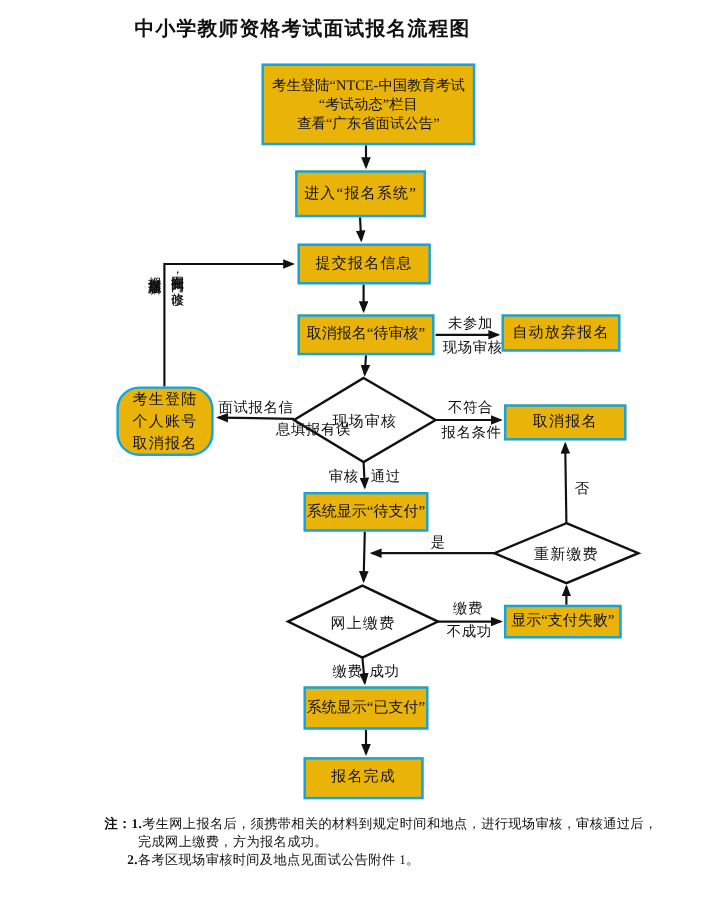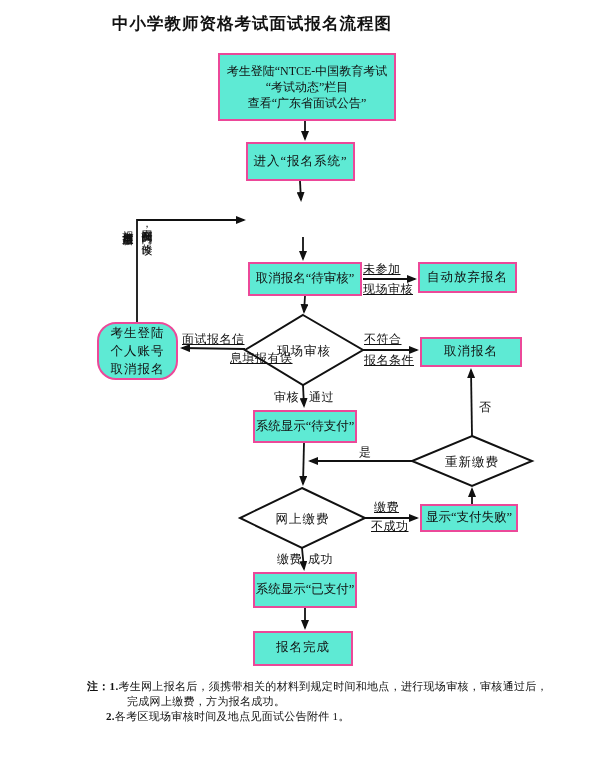--- a/index.html
+++ b/index.html
@@ -6,21 +6,21 @@
   #page{
     position:relative;width:600px;height:763px;background:#ffffff;overflow:hidden;
     font-family:"Liberation Serif","DejaVu Serif",serif;color:#111;
   }
   #title{
     position:absolute;left:0;top:13px;width:504px;text-align:center;
     font-size:16.5px;font-weight:bold;letter-spacing:1px;
   }
   svg.connectors{position:absolute;left:0;top:0;z-index:1;}
   .node{
-    position:absolute;background:#5eead4;border:2px solid #ec4899;box-sizing:border-box;
+    position:absolute;background:#eab308;border:2px solid #0ea5e9;box-sizing:border-box;
     display:flex;align-items:center;justify-content:center;text-align:center;
     font-size:12.5px;letter-spacing:1px;z-index:2;line-height:1.25;
   }
   .node.multiline{flex-direction:column;}
   #node-start{
     left:218px;top:53px;width:178px;height:68px;border-width:2.5px;
     font-size:12px;letter-spacing:0;line-height:16px;
   }
   #node-start a{color:#0000E0;font-weight:bold;text-decoration:underline;
     font-family:"Liberation Sans","DejaVu Sans",sans-serif;font-size:11.5px;}
@@ -31,21 +31,21 @@
   #node-cancel{left:420px;top:337px;width:102px;height:30px;}
   #node-login-cancel{left:97px;top:322px;width:81px;height:58px;line-height:18px;border-radius:19px;}
   #node-pending-pay{left:253px;top:410px;width:104px;height:33px;letter-spacing:0;}
   #node-pay-fail{left:420px;top:504px;width:98px;height:28px;letter-spacing:0;}
   #node-paid{left:253px;top:572px;width:104px;height:36px;letter-spacing:0;}
   #node-complete{left:253px;top:631px;width:100px;height:35px;font-family:Liberation Mono, monospace;}
   .dlabel{
     position:absolute;z-index:2;text-align:center;font-size:12.5px;letter-spacing:1px;
   }
   .elabel{position:absolute;z-index:2;font-size:12px;letter-spacing:0.5px;white-space:nowrap;}
-  .elabel.ctr{text-decoration:underline;}
+  .elabel.ctr{text-align:center;}
   .vtext{
     position:absolute;z-index:2;writing-mode:vertical-rl;text-orientation:upright;
     font-size:11px;letter-spacing:0.5px;white-space:nowrap;
   }
   .notes{position:absolute;z-index:2;font-size:11px;letter-spacing:0.3px;white-space:nowrap;}
   .notes b{font-weight:bold;}
 </style>
 </head>
 <body>
 
@@ -84,20 +84,21 @@
     </g>
   </svg>
 
   <div class="node multiline" id="node-start">
     <div>考生登陆“NTCE-中国教育考试</div>
     <div>“考试动态”栏目</div>
     <div>查看“广东省面试公告”</div>
   </div>
 
   <div class="node" id="node-enter">进入“报名系统”</div>
+  <div class="node" id="node-submit">提交报名信息</div>
   <div class="node" id="node-pending-review">取消报名“待审核”</div>
   <div class="node" id="node-auto-abandon">自动放弃报名</div>
   <div class="node" id="node-cancel">取消报名</div>
 
   <div class="node multiline" id="node-login-cancel">
     <div>考生登陆</div>
     <div>个人账号</div>
     <div>取消报名</div>
   </div>
 
@@ -121,16 +122,16 @@
   <div class="vtext" style="left:120px;top:222px;">报考信息重新报名</div>
   <div class="vtext" style="left:139px;top:221px;">在网报时间内，修改</div>
   <div class="elabel" style="left:359px;top:444px;">是</div>
   <div class="elabel" style="left:479px;top:399px;">否</div>
   <div class="elabel ctr" style="left:374px;top:499px;width:32px;">缴费</div>
   <div class="elabel ctr" style="left:371px;top:518px;width:40px;">不成功</div>
   <div class="elabel" style="left:277px;top:551px;">缴费</div>
   <div class="elabel" style="left:308px;top:551px;">成功</div>
 
   <div class="notes" style="left:87px;top:679px;"><b>注：</b><b>1.</b><span>考生网上报名后，须携带相关的材料到规定时间和地点，进行现场审核，审核通过后，</span></div>
-  <div class="notes" style="left:127px;top:694px;"><span>完成网上缴费，方为报名成功。</span></div>
+  <div class="notes" style="left:115px;top:694px;"><span>完成网上缴费，方为报名成功。</span></div>
   <div class="notes" style="left:106px;top:709px;"><b>2.</b><span>各考区现场审核时间及地点见面试公告附件 1。</span></div>
 
 </div>
 
 </body></html>

